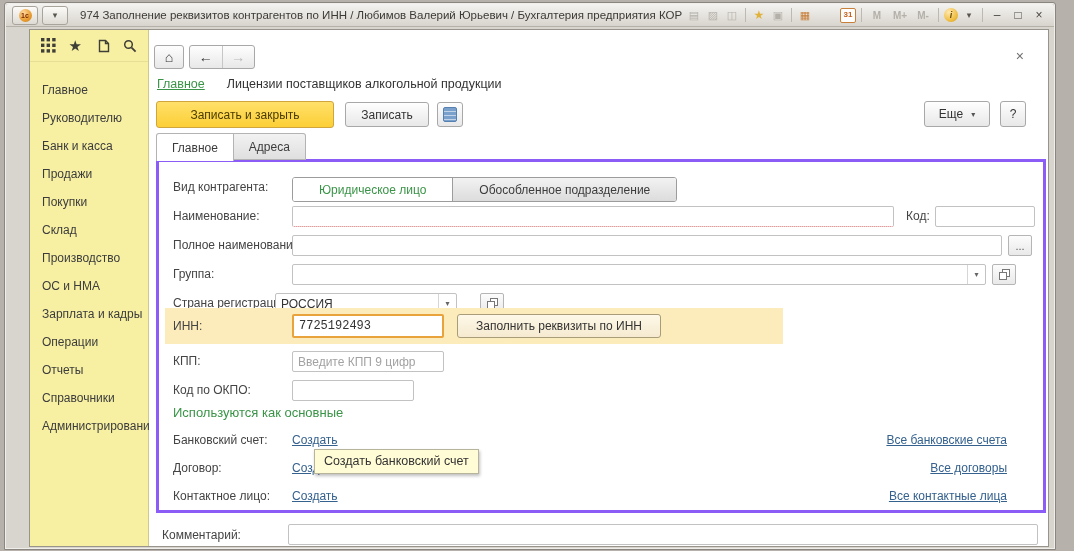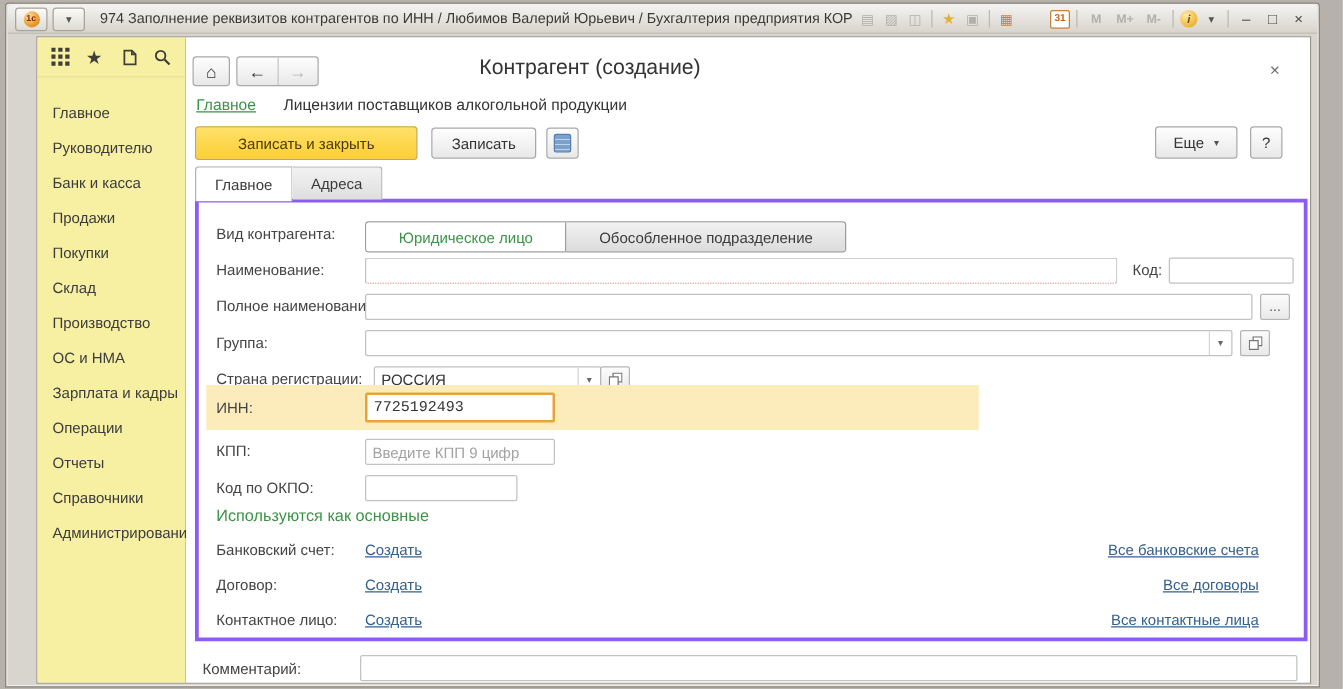--- a/index.html
+++ b/index.html
@@ -196,21 +196,20 @@
             <span>⌂</span>
           </div>
         <div class="navgrp">
           <span class="nav-back">
               <span>←</span>
             </span>
           <span class="nav-fwd">
               <span>→</span>
             </span>
         </div>
-        <div class="page-title">Контрагент (создание)</div>
         <div class="content-close">×</div>
 
         <div class="breadcrumb">
           <span class="bc-link">Главное</span>
           <span class="bc-text">Лицензии поставщиков алкогольной продукции</span>
         </div>
 
         <div class="btn btn-primary">Записать и закрыть</div>
         <div class="btn btn-save">Записать</div>
         <div class="btn btn-db">
@@ -252,34 +251,35 @@
             <span class="combo-arrow">▾</span>
           </div>
           <span class="mini-btn" style="left:833px;top:102px">
             <svg width="11" height="11" viewBox="0 0 11 11">
                 <rect x="3.5" y="0.5" width="7" height="7" fill="#fff" stroke="#777"></rect>
                 <rect x="0.5" y="3.5" width="7" height="7" fill="#fff" stroke="#777"></rect>
               </svg>
           </span>
 
           <span class="flabel" style="top:134px">Страна регистрации:</span>
-          <div class="combo" style="left:140px;top:131px;width:182px">
+          <div class="combo" style="left:116px;top:131px;width:182px">
             <span class="combo-val">РОССИЯ</span>
             <span class="combo-arrow">▾</span>
           </div>
           <span class="mini-btn" style="left:321px;top:131px">
             <svg width="11" height="11" viewBox="0 0 11 11">
                 <rect x="3.5" y="0.5" width="7" height="7" fill="#fff" stroke="#777"></rect>
                 <rect x="0.5" y="3.5" width="7" height="7" fill="#fff" stroke="#777"></rect>
               </svg>
           </span>
 
           <div class="inn-row">
             <span class="inn-label">ИНН:</span>
             <input class="inn-input" value="7725192493" style="">
+            <span class="inn-btn">Заполнить реквизиты по ИНН</span>
           </div>
 
           <span class="flabel" style="top:192px">КПП:</span>
           <input class="inp" style="left: 133px; top: 189px; width: 152px;" placeholder="Введите КПП 9 цифр">
 
           <span class="flabel" style="top:221px">Код по ОКПО:</span>
           <input class="inp" style="left: 133px; top: 218px; width: 122px;" value="">
 
           <div class="green-head">Используются как основные</div>
 
@@ -288,20 +288,21 @@
           <span class="link all-link" style="top:271px">Все банковские счета</span>
 
           <span class="flabel" style="top:299px">Договор:</span>
           <span class="link" style="position:absolute;left:133px;top:299px">Создать</span>
           <span class="link all-link" style="top:299px">Все договоры</span>
 
           <span class="flabel" style="top:327px">Контактное лицо:</span>
           <span class="link" style="position:absolute;left:133px;top:327px">Создать</span>
           <span class="link all-link" style="top:327px">Все контактные лица</span>
 
+          <div class="tooltip">Создать банковский счет</div>
         </div>
 
         <span class="comment-label">Комментарий:</span>
         <input class="inp comment-input" value="" style="">
 
       </div>
     </div>
   </div>
 </div>
 

